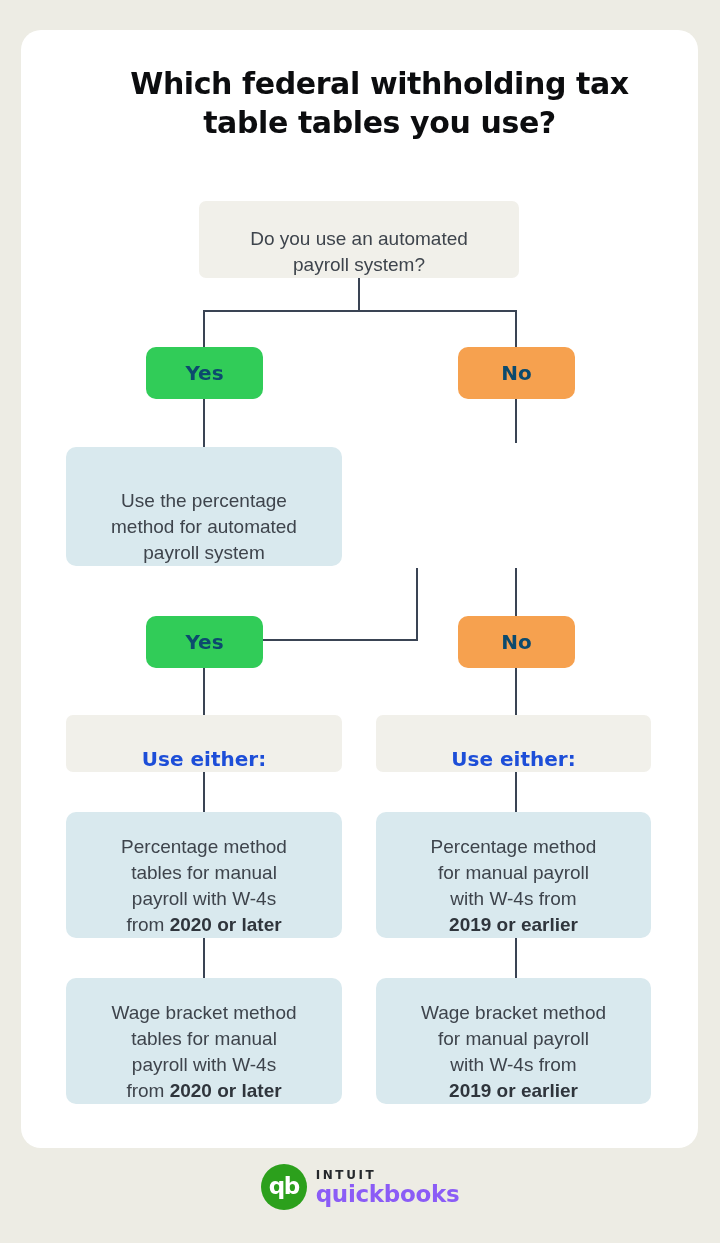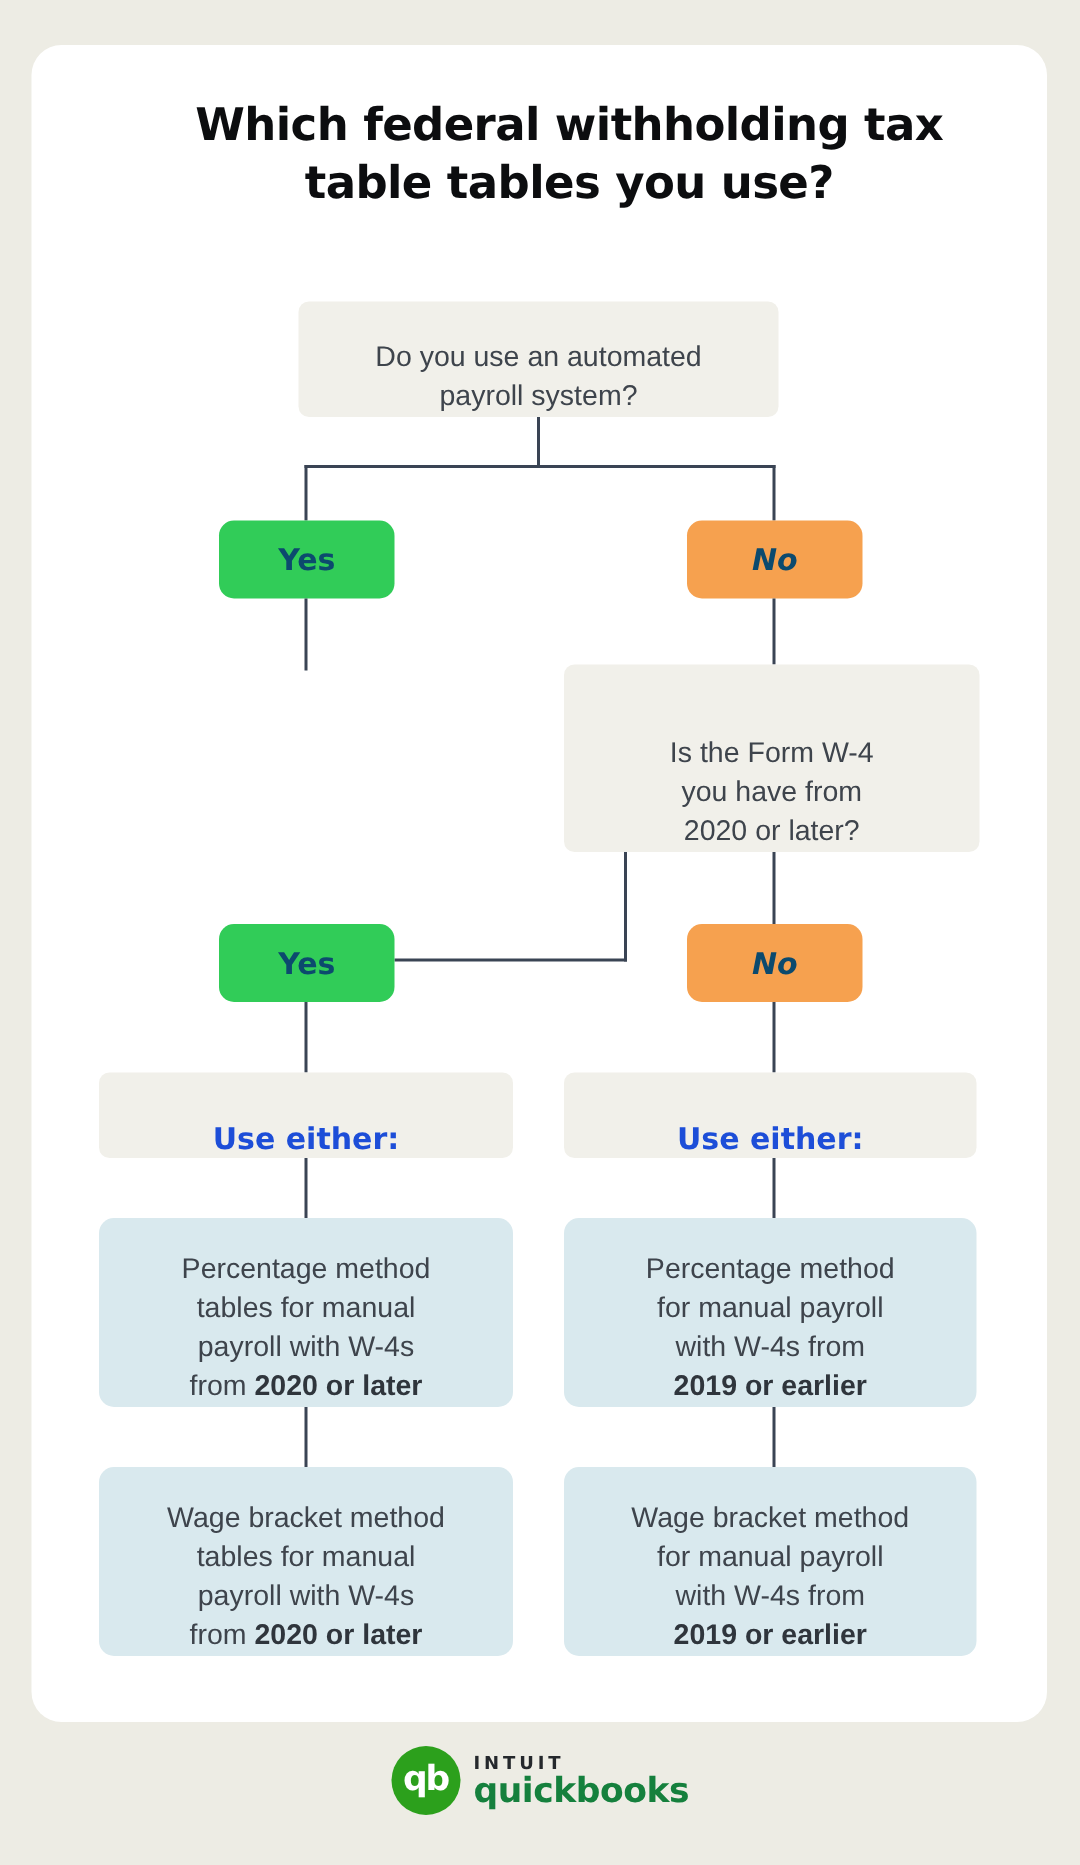--- a/index.html
+++ b/index.html
@@ -54,21 +54,21 @@
     align-items: center;
     justify-content: center;
     width: 117px; height: 52px;
     border-radius: 10px;
     font-family: "DejaVu Sans", "Liberation Sans", sans-serif;
     font-weight: 700;
     font-size: 20px;
     color: #0c4a6e;
   }
   .btn.yes { background: var(--yes_green, #31CC58); }
-  .btn.no  { background: var(--no_orange, #F6A14F); font-style: italic; }
+  .btn.no  { background: var(--no_orange, #F6A14F); }
   .either {
     font-family: "DejaVu Sans", "Liberation Sans", sans-serif;
     font-weight: 700;
     font-size: 20px;
     color: #1d4ed8;
   }
   .cline { position: absolute; background: var(--connector, #3A4454); }
   .cline.v { width: 2px; }
   .cline.h { height: 2px; }
   .box b { font-weight: 700; color: #2F353C; }
@@ -102,21 +102,21 @@
     font-size: 12px;
     letter-spacing: 2.6px;
     color: #25282C;
   }
   .brand-bottom {
     font-family: "DejaVu Sans", "Liberation Sans", sans-serif;
     font-weight: 700;
     font-size: 23px;
     line-height: 24px;
     letter-spacing: -0.3px;
-    color: #15803d;
+    color: #8b5cf6;
     text-align: center;
   }
 </style>
 </head>
 <body>
 
 <div class="page">
 
   <div class="card"></div>
 
@@ -134,26 +134,26 @@
   <div class="cline h" style="left:203px; top:310px; width:314px;"></div>
   <div class="cline v" style="left:203px; top:310px; height:37px;"></div>
   <div class="cline v" style="left:515px; top:310px; height:37px;"></div>
 
   <div class="btn yes" style="left:146px; top:347px;">Yes</div>
   <div class="btn no" style="left:458px; top:347px;">No</div>
 
   <div class="cline v" style="left:203px; top:399px; height:48px;"></div>
   <div class="cline v" style="left:515px; top:399px; height:44px;"></div>
 
-
-  <div class="box gray" style="left:376px; top:443px; width:277px; height:125px;">
-    <span class="line">Is the Form W-4</span>
-    <span class="line">you have from</span>
-    <span class="line">2020 or later?</span>
-  </div>
+  <div class="box blue" style="left:66px; top:447px; width:276px; height:119px;">
+    <span class="line">Use the percentage</span>
+    <span class="line">method for automated</span>
+    <span class="line">payroll system</span>
+  </div>
+
 
   <div class="cline v" style="left:416px; top:568px; height:73px;"></div>
   <div class="cline h" style="left:263px; top:639px; width:155px;"></div>
   <div class="cline v" style="left:515px; top:568px; height:48px;"></div>
 
   <div class="btn yes" style="left:146px; top:616px;">Yes</div>
   <div class="btn no" style="left:458px; top:616px;">No</div>
 
   <div class="cline v" style="left:203px; top:668px; height:47px;"></div>
   <div class="cline v" style="left:515px; top:668px; height:47px;"></div>

